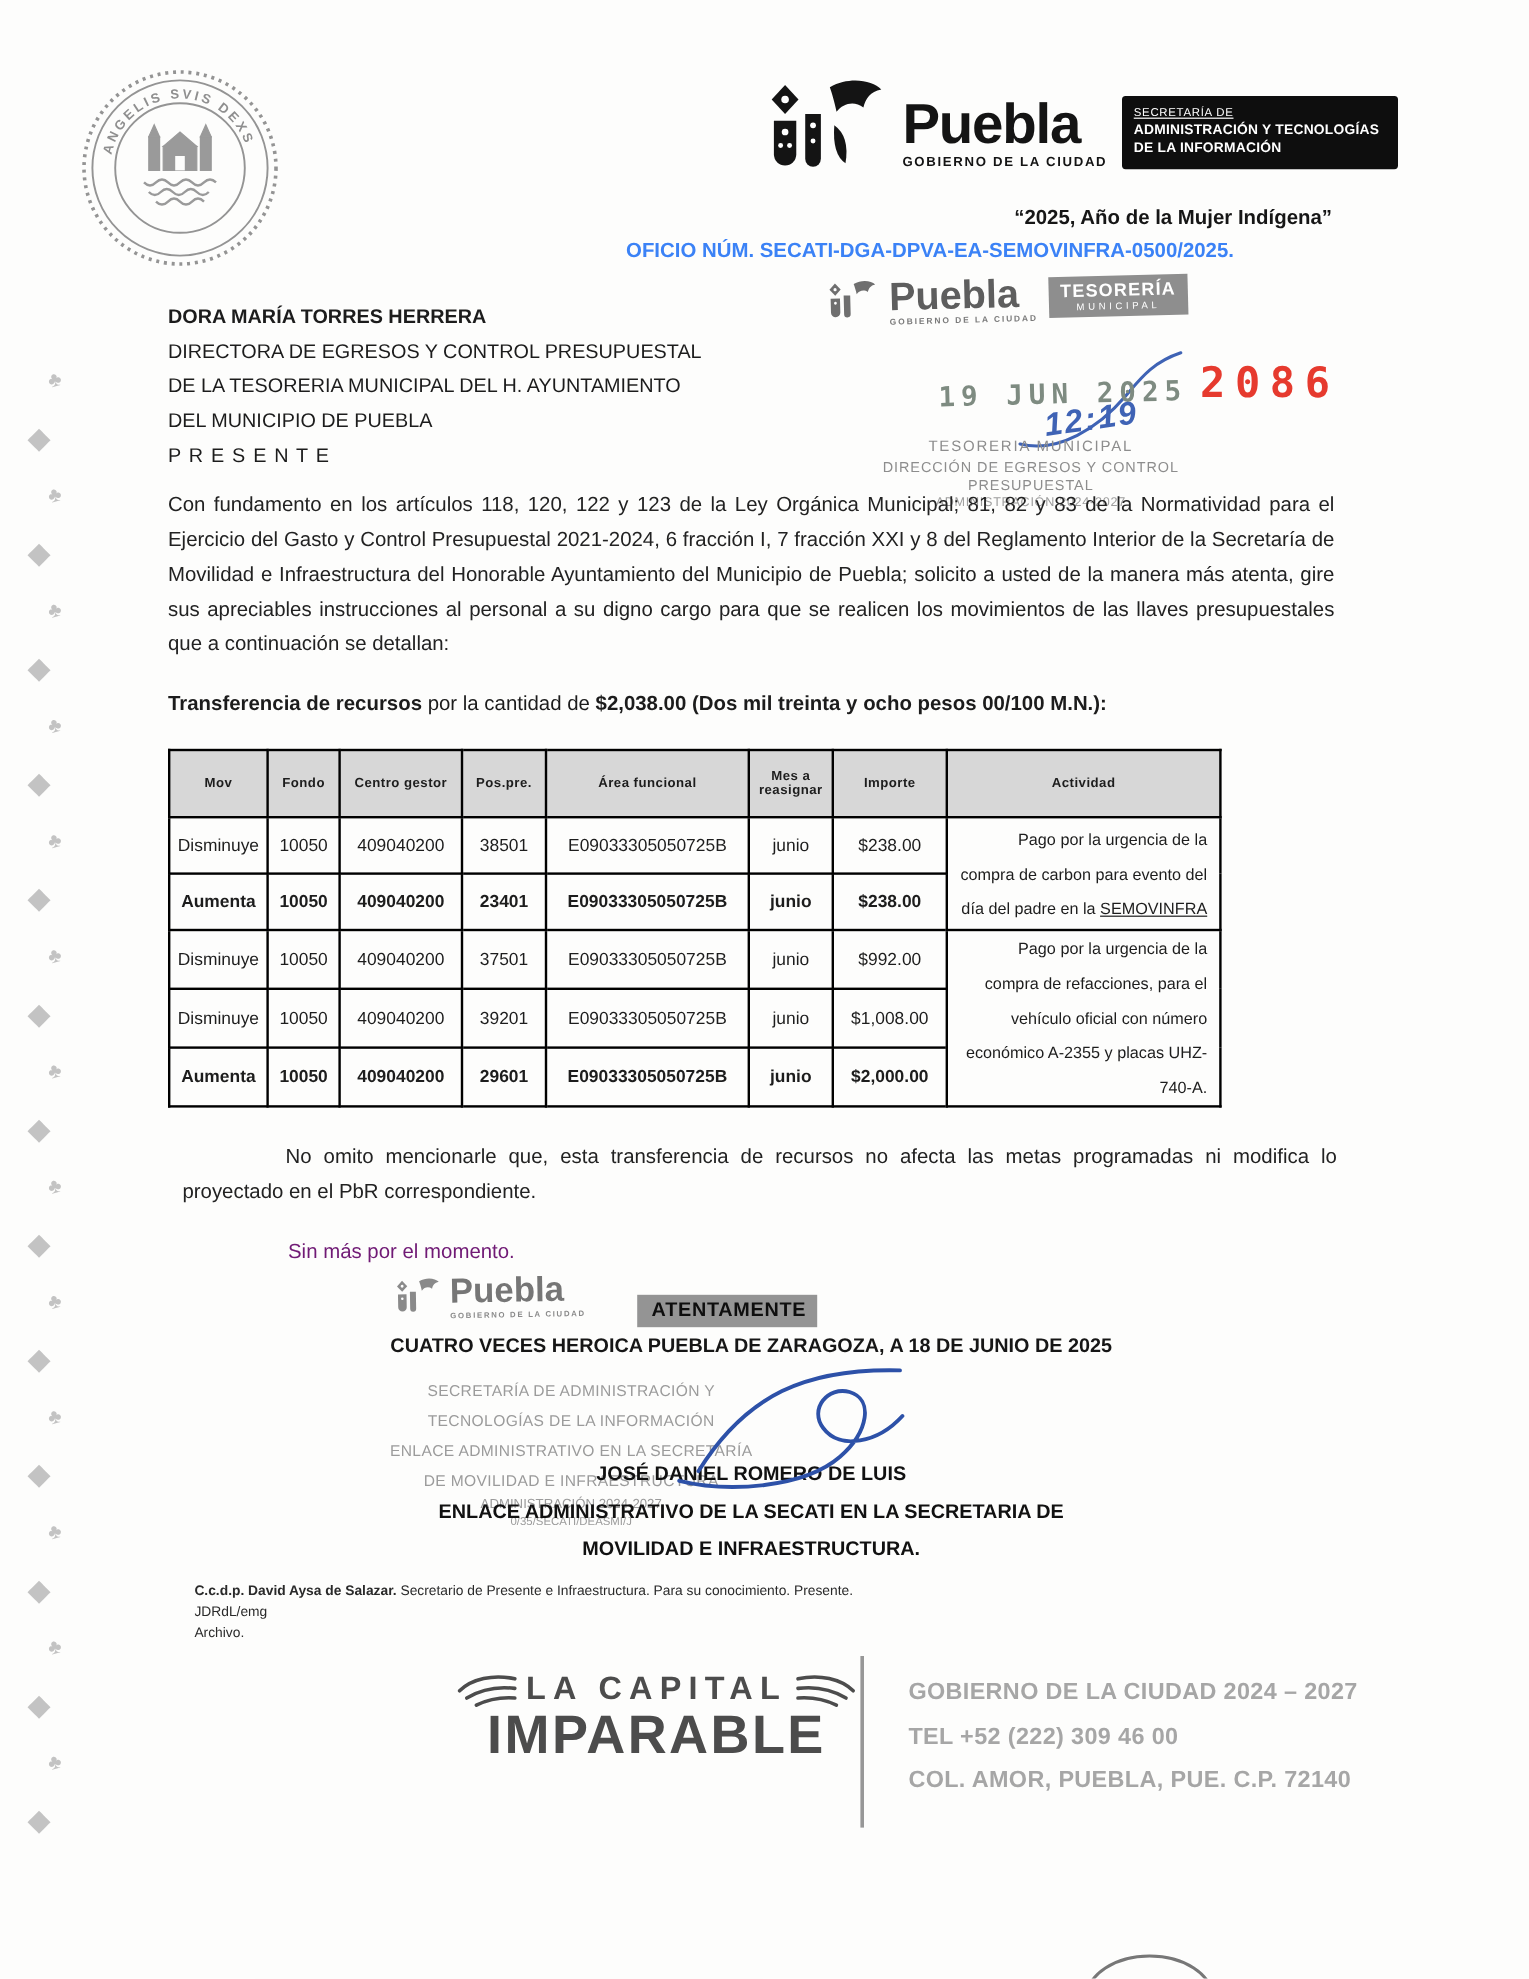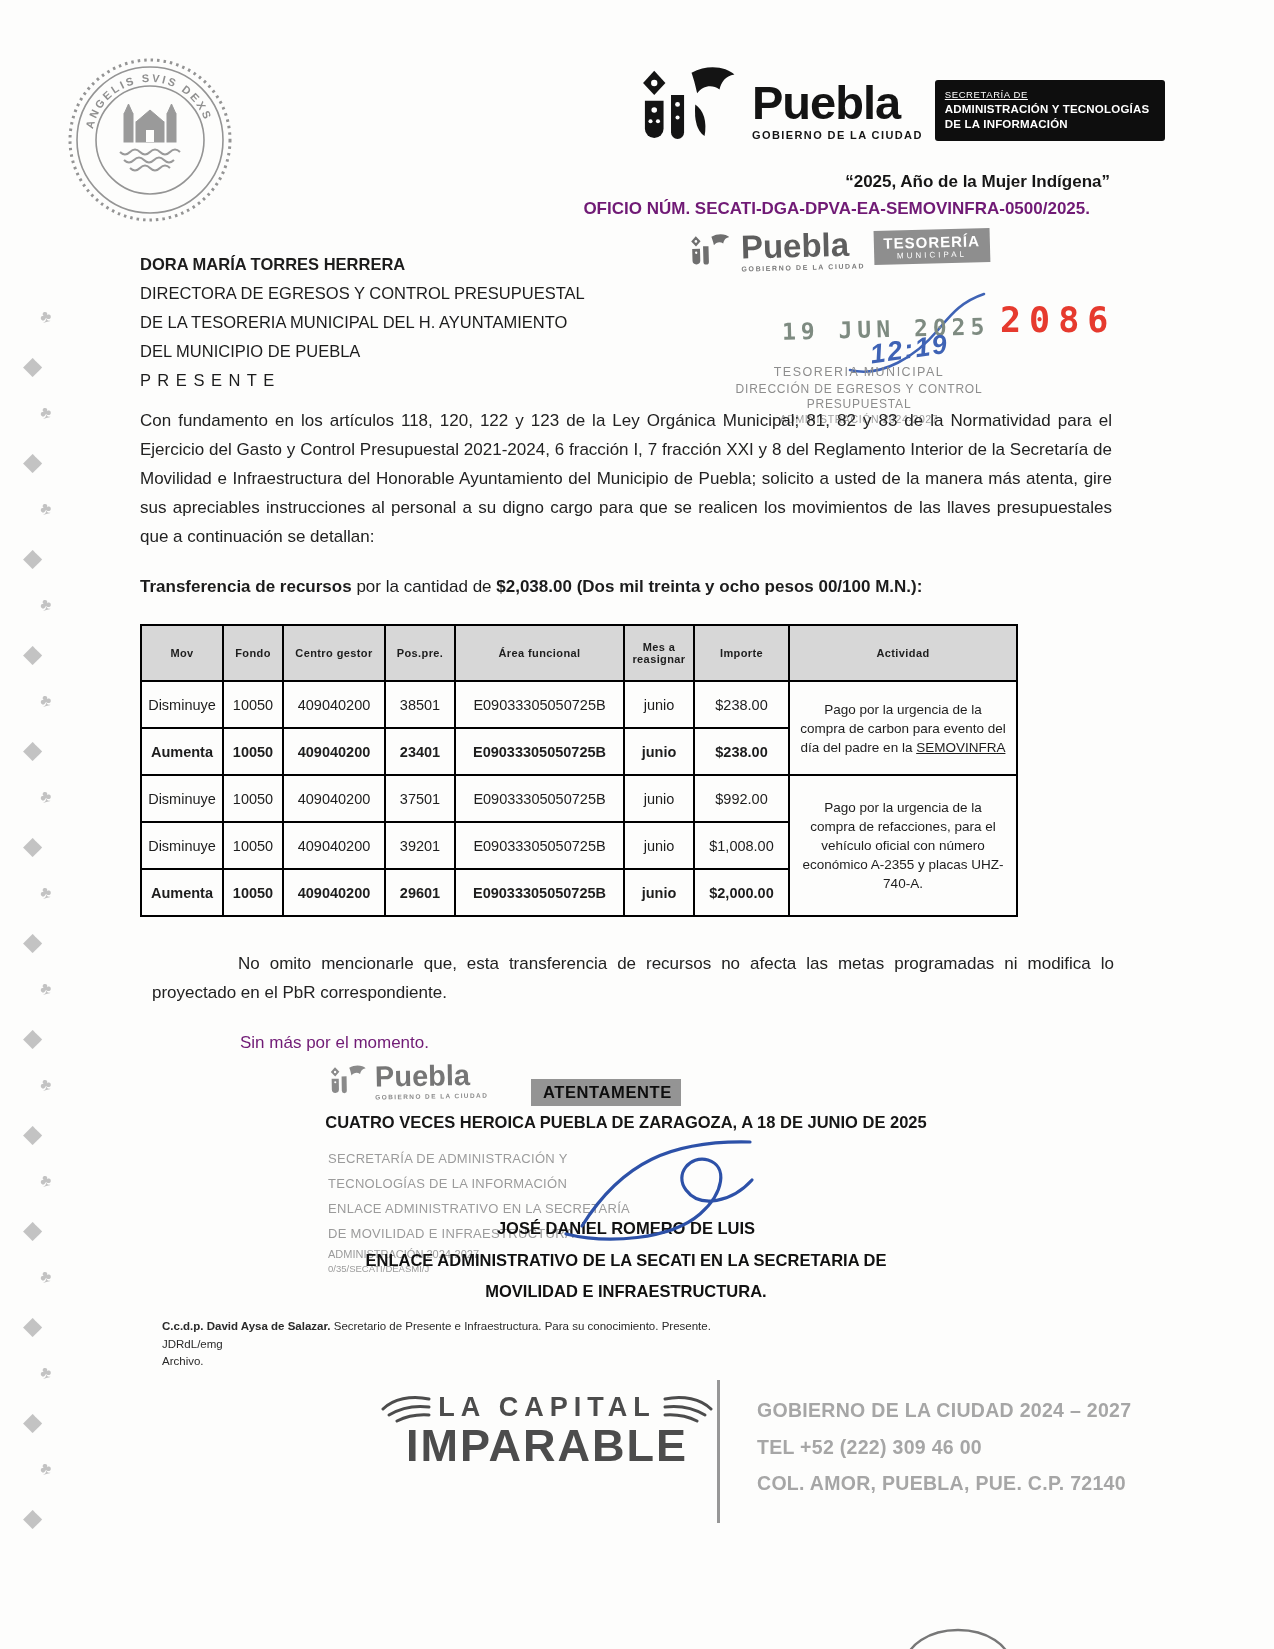--- a/index.html
+++ b/index.html
@@ -20,21 +20,21 @@
   
   .brand-header { position:absolute; left:630px; top:66px; display:flex; align-items:center; gap:12px; }
   .brand-text { display:flex; flex-direction:column; align-items:flex-start; }
   .brand-word { font-size:47px; font-weight:800; letter-spacing:-1px; color:#141414; line-height:1; }
   .brand-sub { font-size:11px; font-weight:700; letter-spacing:1.4px; color:#141414; margin-top:3px; }
   .brand-badge { width:230px; background:#0e0e0e; color:#ffffff; padding:9px 10px; border-radius:3px; }
   .badge-l1 { font-size:9.5px; letter-spacing:.6px; margin-bottom:2px;text-decoration:underline; }
   .badge-l2, .badge-l3 { font-size:11.5px; font-weight:700; letter-spacing:.2px; line-height:15px; }
 
   .slogan { position:absolute; left:540px; top:172px; width:570px; text-align:right; font-weight:700; font-size:17px; color:#161616; }
-  .oficio-num { position:absolute; left:420px; top:199px; width:670px; text-align:right; font-weight:700; font-size:17px; color:#701a75; }
+  .oficio-num { position:absolute; left:440px; top:199px; width:670px; text-align:center; font-weight:700; font-size:17px; color:#3b82f6; }
 
   
   .recipient { position:absolute; left:140px; top:250px; font-size:16.5px; line-height:29px; color:#1c1c1c; }
   .recipient-name { font-weight:800; }
   .presente { letter-spacing:1px; }
 
   
   .received-stamp { position:absolute; left:686px; top:228px; display:flex; align-items:center; gap:9px; transform:rotate(-1.5deg); }
   .mini-brand { display:flex; flex-direction:column; align-items:flex-start; }
   .mini-word { font-size:33px; font-weight:800; color:#5e5e5e; line-height:1; }
@@ -56,36 +56,36 @@
   .body-p1 { position:absolute; left:140px; top:406px; width:972px; font-size:17px; line-height:29px; text-align:justify; color:#222222; }
   .transfer { position:absolute; left:140px; top:577px; font-size:17px; color:#1c1c1c; }
   .bold { font-weight:800; }
 
   
   .budget-table { position:absolute; left:140px; top:624px; width:876px; border-collapse:collapse; table-layout:fixed; }
   .budget-table th, .budget-table td { border:2px solid #000000; text-align:center; vertical-align:middle;margin-left:20px; }
   .budget-table th { background:#d7d7d7; font-size:11px; font-weight:700; letter-spacing:.4px; height:56px; padding:4px 2px; color:#1d1d1d; }
   .budget-table td { font-size:14.5px; height:47px; padding:3px 4px; color:#1d1d1d; }
   tr.bold-row td { font-weight:800; }
-  td.activity-cell { font-size:13.5px; line-height:19px; padding:0 10px; font-weight:400; }
+  td.activity-cell { font-size:13.5px; line-height:29px; padding:0 10px; font-weight:400;text-align:right; }
   .u { text-decoration:underline; }
 
   .body-p2 { position:absolute; left:152px; top:949px; width:962px; font-size:17px; line-height:29px; text-indent:86px; text-align:justify; color:#222222; }
   .closing { position:absolute; left:240px; top:1033px; font-size:17px; color:#701a75; }
 
   
   .atent-stamp { position:absolute; left:326px; top:1062px; display:flex; align-items:center; gap:7px; transform:rotate(-1deg); }
   .atent-word { font-size:29px; font-weight:800; color:#767676; line-height:1; }
   .atent-sub { font-size:6.5px; font-weight:700; letter-spacing:1.4px; color:#8b8b8b; margin-top:2px; }
   .atent-badge { position:absolute; left:531px; top:1079px; width:150px; height:27px; background:#949494; }
   .atentamente { position:absolute; left:543px; top:1083px; font-size:16.5px; font-weight:800; letter-spacing:.6px; color:#0e0e0e; }
   .city-date { position:absolute; left:140px; top:1113px; width:972px; text-align:center; font-weight:800; font-size:16.5px; color:#161616; }
 
   
-  .sig-stamp { position:absolute; left:328px; top:1146px; width:336px; text-align:left; color:#9b9b9b; }
+  .sig-stamp { position:absolute; left:308px; top:1146px; width:336px; text-align:center; color:#9b9b9b; }
   .sig-l { font-size:13px; line-height:25px; letter-spacing:.3px; }
   .sig-l5 { font-size:11px; line-height:16px; }
   .sig-l6 { font-size:9.5px; line-height:13px; }
   .signature-svg { position:absolute; left:552px; top:1122px; }
   .signer { position:absolute; left:140px; top:1219px; width:972px; text-align:center; color:#111111; }
   .signer-name { font-size:16.5px; font-weight:800; }
   .signer-t1 { font-size:16.5px; font-weight:800; margin-top:13px; }
   .signer-t2 { font-size:16.5px; font-weight:800; margin-top:12px; }
 
   

